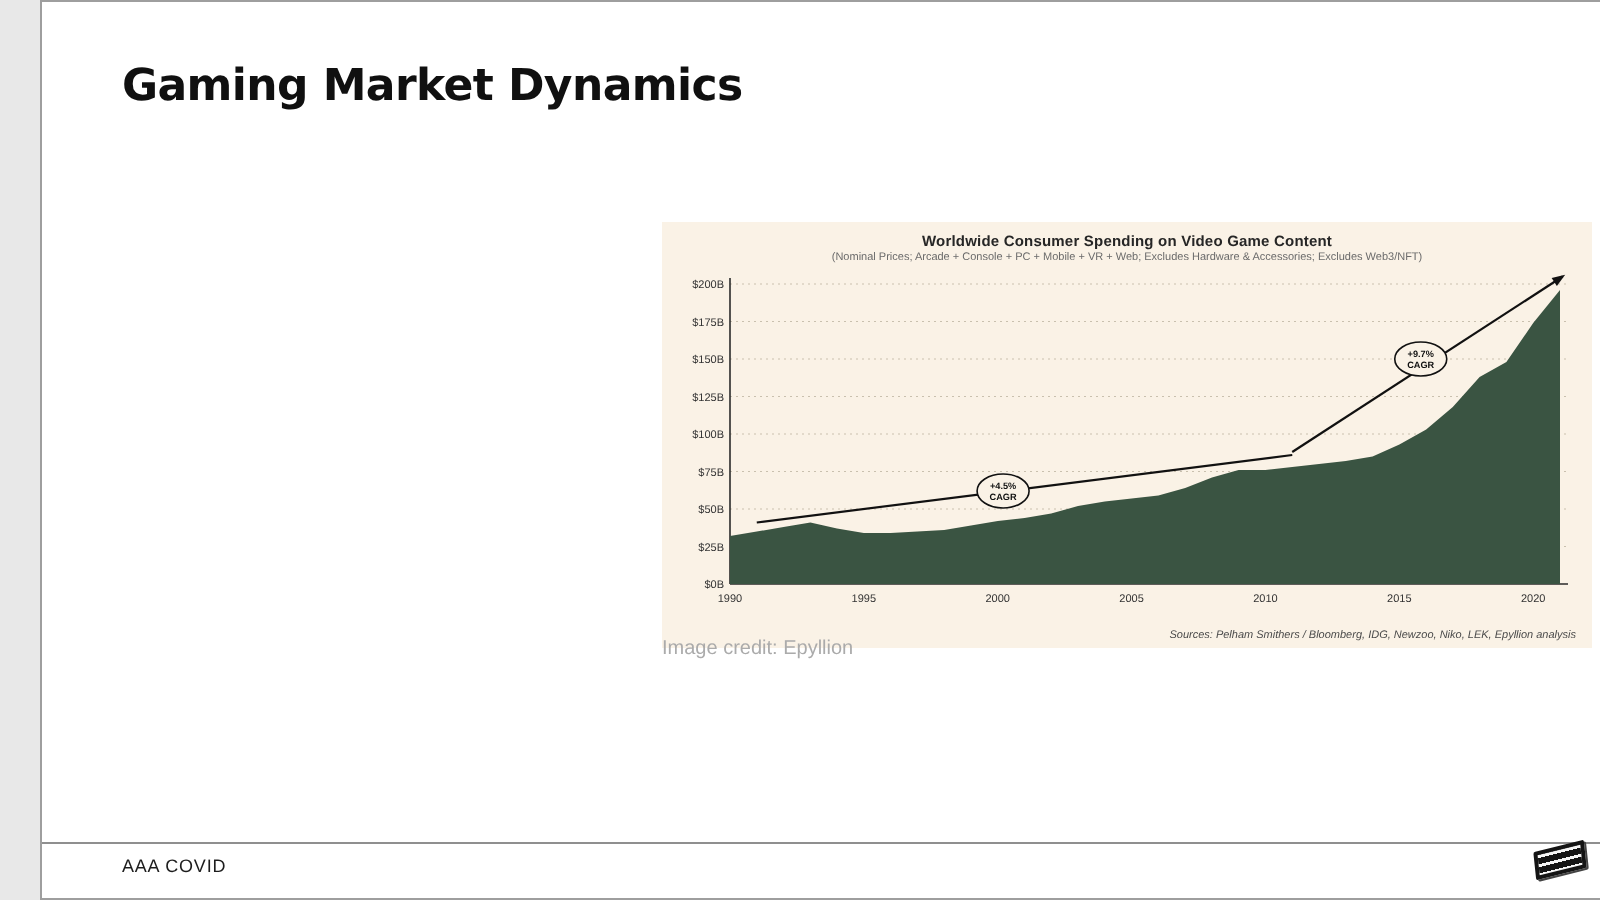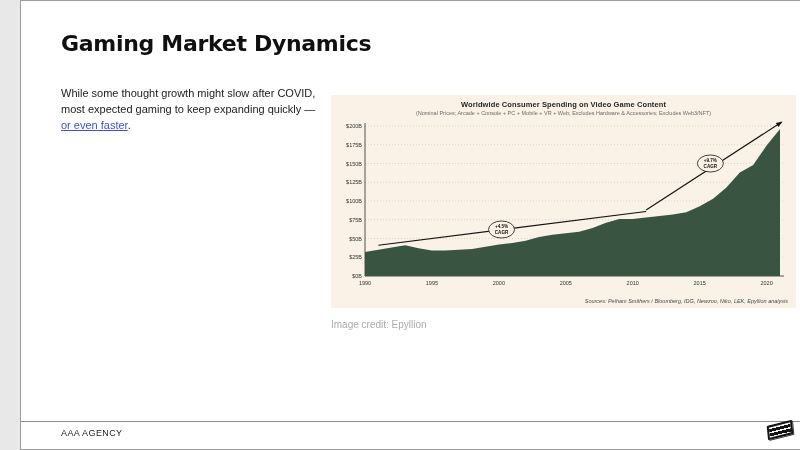--- a/index.html
+++ b/index.html
@@ -14,21 +14,21 @@
     font-family:"DejaVu Sans", sans-serif;
     font-size:22px; font-weight:800; letter-spacing:-0.3px; color:#101010;
   }
   .body-text {
     position:absolute; left:40px; top:84px; width:264px;
     font-size:11px; line-height:16px; color:#212121;
   }
   .body-text p + p { margin-top:16px; }
   .body-text a { color:#3d51d5; text-decoration:underline; cursor:pointer; }
   .chart-panel {
-    position:absolute; left:310px; top:94px; width:465px; height:213px;
+    position:absolute; left:310px; top:110px; width:465px; height:213px;
     background:#faf2e6; padding:5px 6px 2px 6px;
   }
   .chart-title {
     text-align:center; font-size:7.5px; font-weight:bold; color:#262626;
     letter-spacing:0.1px;
   }
   .chart-subtitle {
     text-align:center; font-size:5.5px; color:#6b6b6b; margin-top:1px;
   }
   .chart-svg-wrap { margin-top:2px; }
@@ -58,21 +58,20 @@
   svg text { font-family:"Liberation Sans", sans-serif; }
 </style>
 </head>
 <body>
 
 <div class="slide">
 
   <h1 class="slide-title">Gaming Market Dynamics</h1>
 
   <div class="body-text">
-    <p><span>While some thought growth might slow after COVID, most expected gaming to keep expanding quickly — </span><a>or even faster</a><span>.</span></p>
   </div>
 
   <div class="chart-panel">
     <div class="chart-title">Worldwide Consumer Spending on Video Game Content</div>
     <div class="chart-subtitle">(Nominal Prices; Arcade + Console + PC + Mobile + VR + Web; Excludes Hardware &amp; Accessories; Excludes Web3/NFT)</div>
     <div class="chart-svg-wrap">
       <svg id="chart-svg" width="453" height="174" viewBox="0 0 453 174">
           <text x="25" y="160" text-anchor="end" font-size="5.5" fill="#333">$0B</text>
           <line x1="28" y1="139.25" x2="447" y2="139.25" stroke="#c9c0ae" stroke-width="0.6" stroke-dasharray="1,2"></line>
           <text x="25" y="141.25" text-anchor="end" font-size="5.5" fill="#333">$25B</text>
@@ -110,16 +109,16 @@
           <text x="373.3738019169328" y="44.3" text-anchor="middle" font-size="4.6" font-weight="bold" fill="#111">+9.7%</text>
           <text x="373.3738019169328" y="49.9" text-anchor="middle" font-size="4.6" font-weight="bold" fill="#111">CAGR</text>
         </svg>
     </div>
     <div class="chart-source">Sources: Pelham Smithers / Bloomberg, IDG, Newzoo, Niko, LEK, Epyllion analysis</div>
   </div>
 
   <div class="image-credit">Image credit: Epyllion</div>
 
   <div class="footer-line"></div>
-  <div class="footer-agency">AAA AGENCY</div>
+  <div class="footer-agency">AAA COVID</div>
   <div class="agency-logo"></div>
 
 </div>
 
 </body></html>

